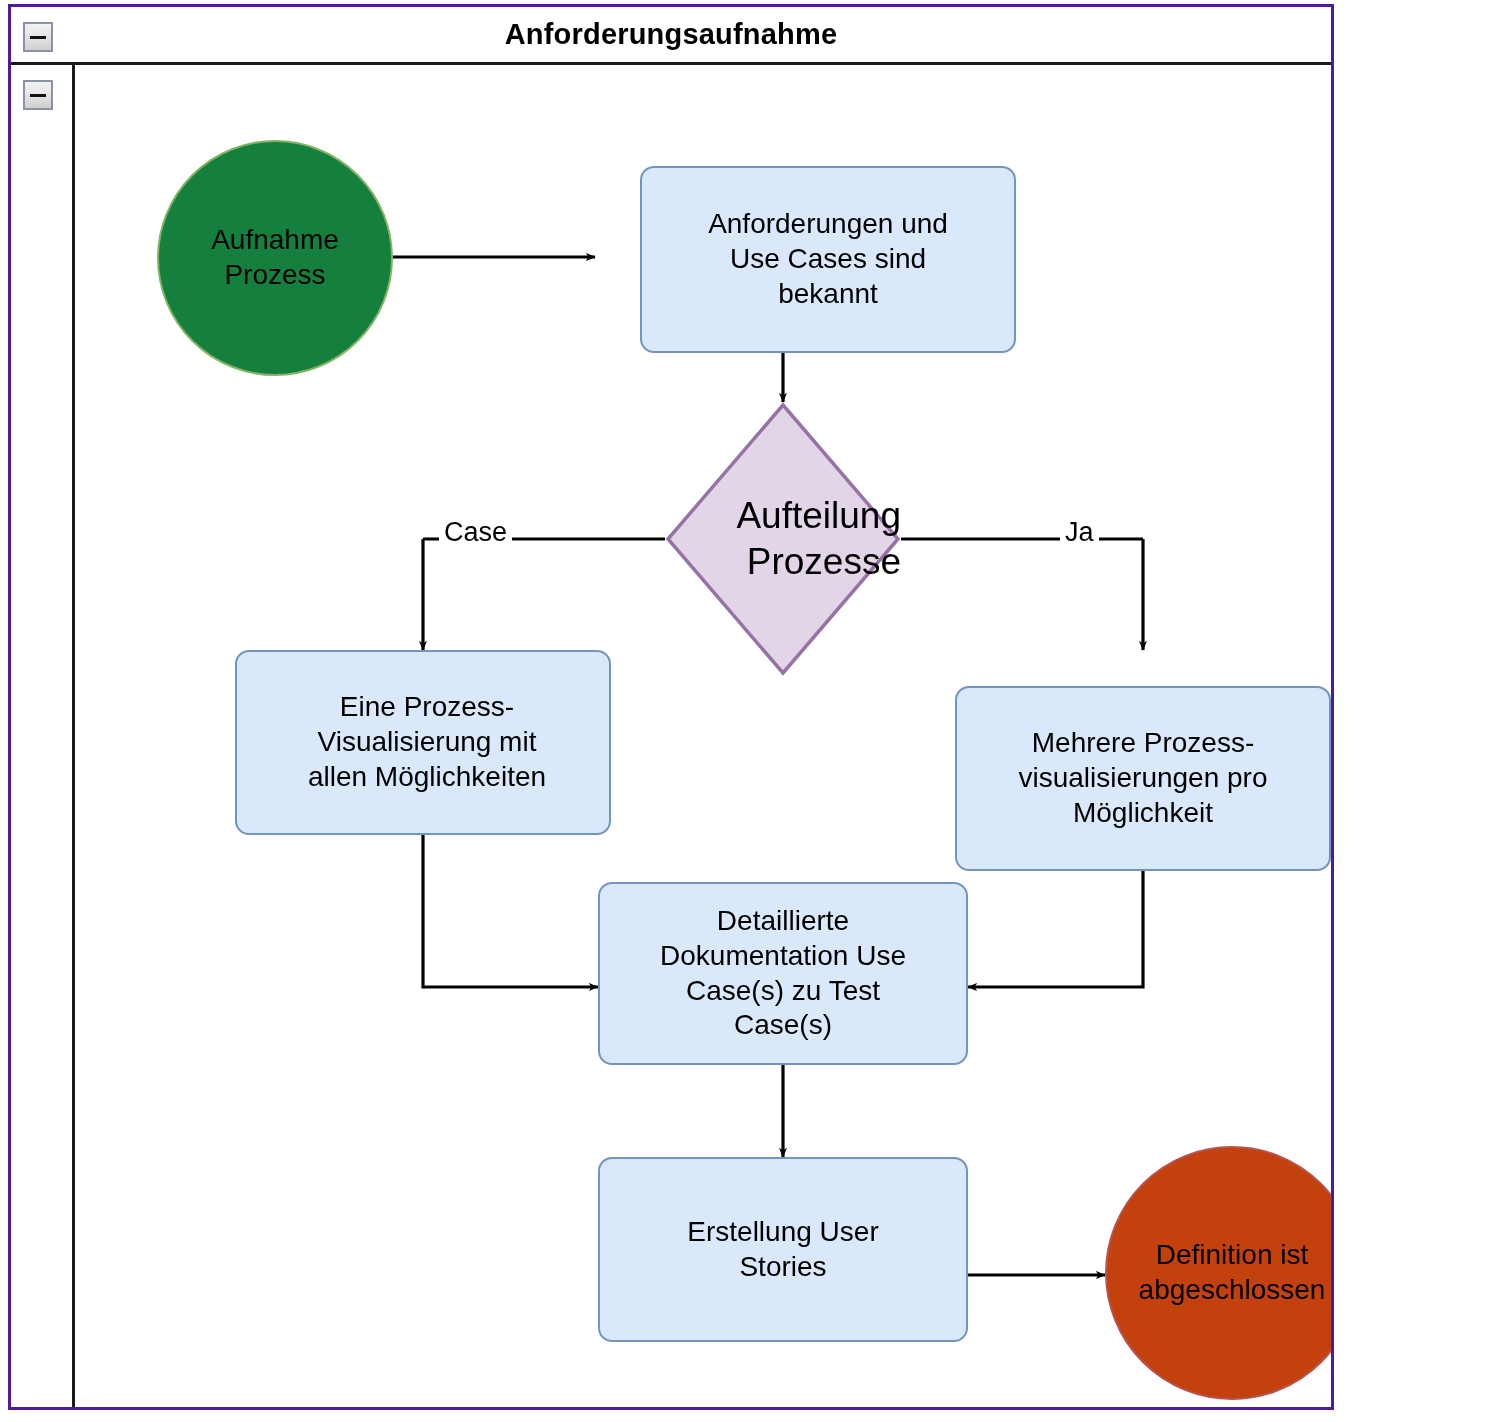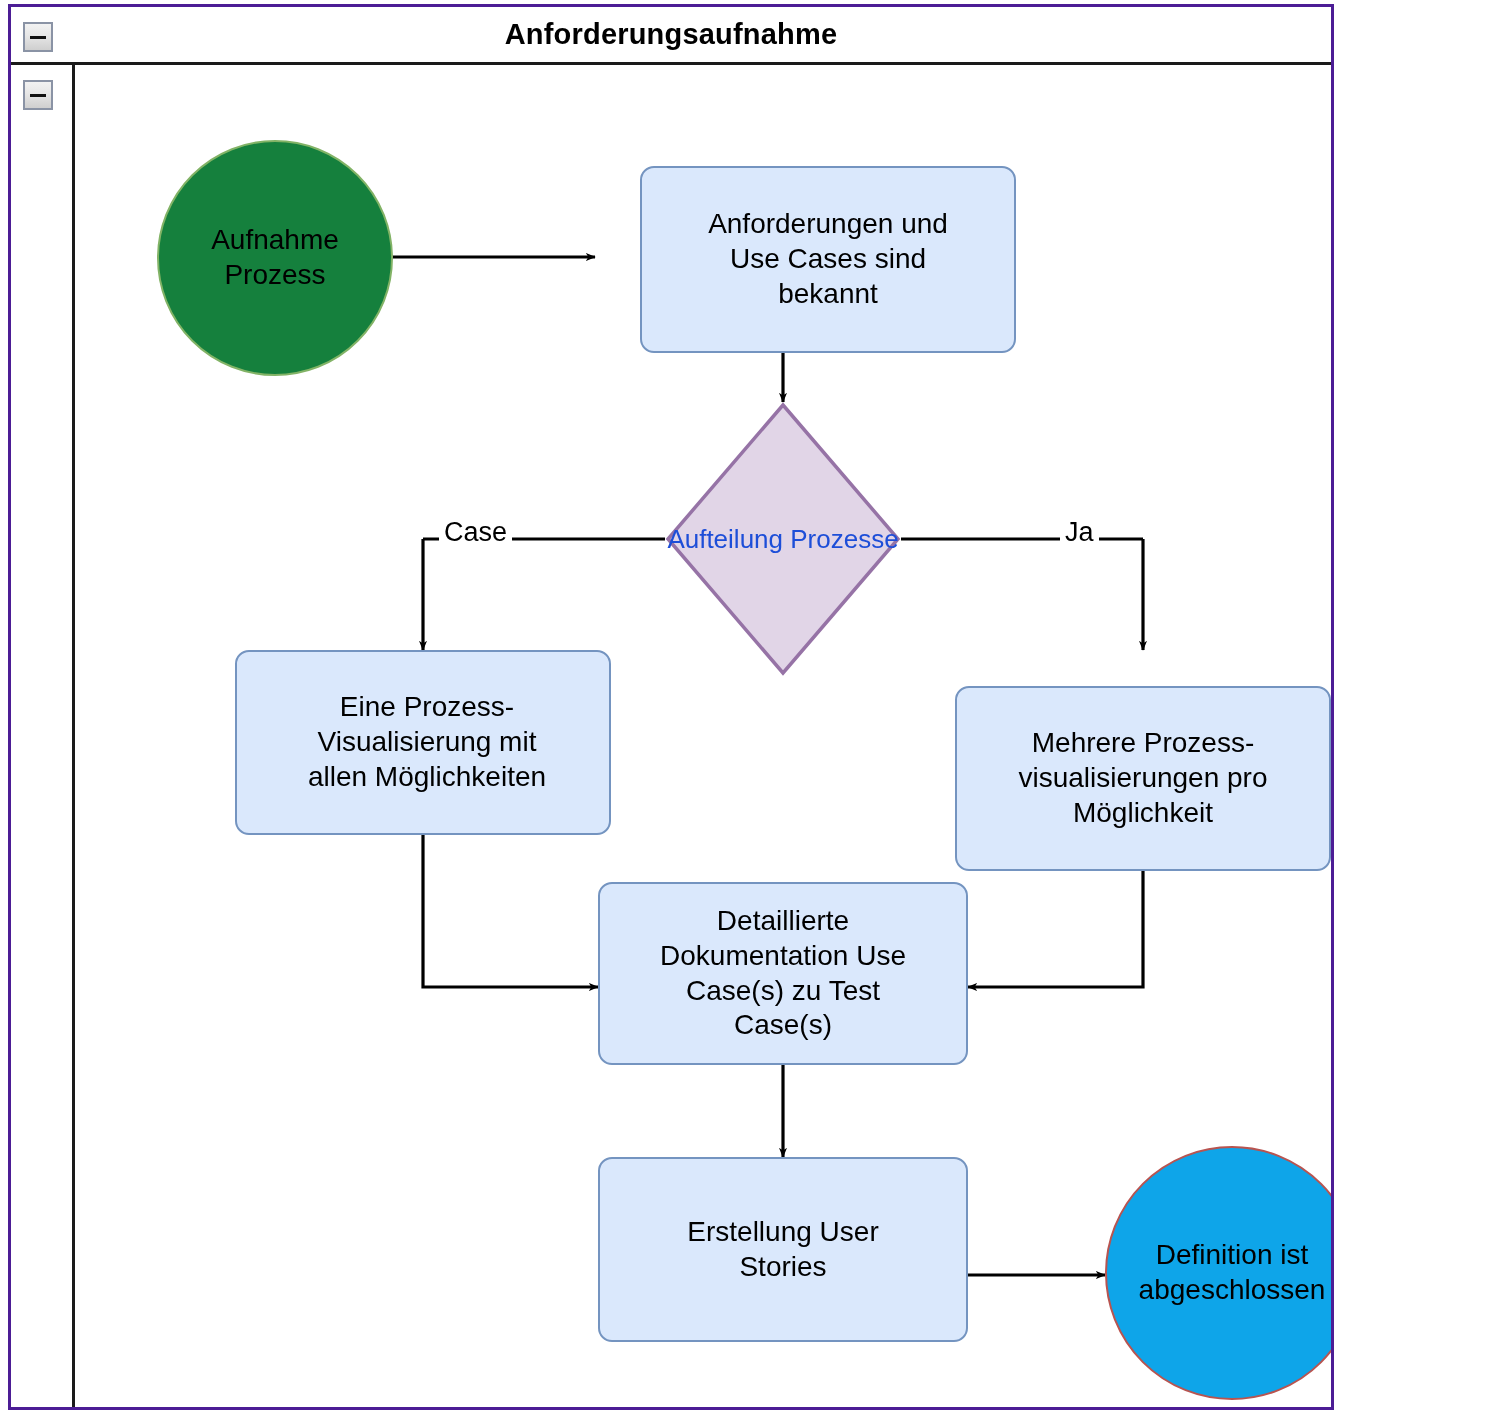--- a/index.html
+++ b/index.html
@@ -120,21 +120,21 @@
     background: #dae8fc;
     border: 2px solid #7494c0;
     border-radius: 14px;
   }
   .node-start {
     background: #15803d;
     border: 2px solid #82b366;
     border-radius: 50%;
   }
   .node-end {
-    background: #0ea5e9;
+    background: #c2410c;
     border: 2px solid #b85450;
     border-radius: 50%;
   }
   .node-decision {
     background: transparent;
     border: none;
   }
   .diamond-svg {
     position: absolute;
     left: 0;
@@ -142,24 +142,24 @@
   }
   .diamond-label {
     position: absolute;
     left: 0;
     top: 0;
     width: 100%;
     height: 100%;
     display: flex;
     align-items: center;
     justify-content: center;
-    text-align: left;
-    font-size: 26px;
+    text-align: right;
+    font-size: 37px;
     line-height: 1.24;
-    color: #1d4ed8;
+    color: #000000;
   }
   .node-label {
     padding: 0 10px;
     white-space: pre-line;
   }
   .circle-label {
     padding: 0 2px;
     white-space: pre-line;
   }
 

